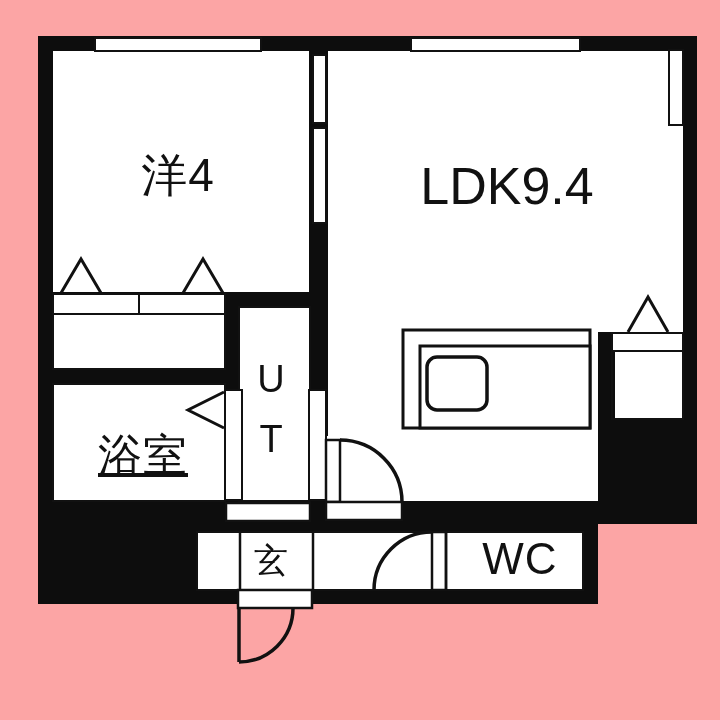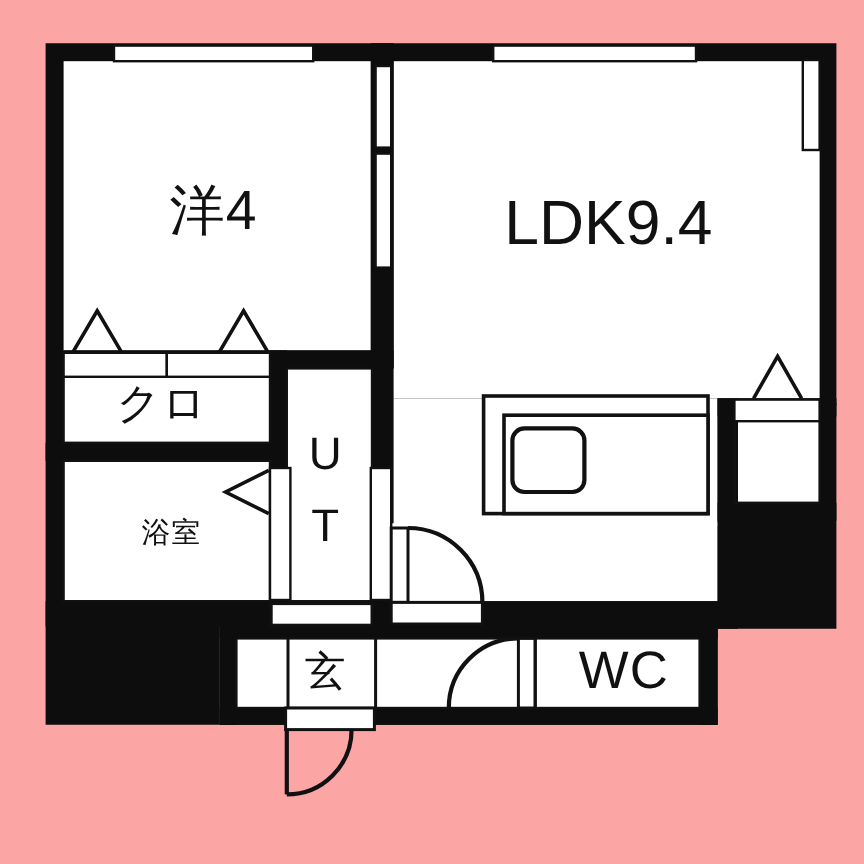--- a/index.html
+++ b/index.html
@@ -27,21 +27,21 @@
     font-family: "Liberation Sans", sans-serif;
     color: #111111;
     white-space: nowrap;
     text-align: center;
     line-height: 1;
     -webkit-font-smoothing: antialiased;
   }
   .label-yoshitsu { font-size: 46px; letter-spacing: 1px; }
   .label-ldk { font-size: 52px; letter-spacing: 0px; text-align: center; }
   .label-kuro { font-size: 36px; letter-spacing: 1px; }
-  .label-yokushitsu { font-size: 24px; letter-spacing: 1px; }
+  .label-yokushitsu { font-size: 44px; letter-spacing: 1px; text-decoration: underline; }
   .label-ut { font-size: 38px; line-height: 1.05; }
   .label-genkan { font-size: 34px; }
   .label-wc { font-size: 44px; letter-spacing: 1px; text-align: center; }
 </style>
 </head>
 <body>
 
 <div id="plan-root">
 
   <svg id="plan-svg" viewBox="0 0 720 720">
@@ -167,21 +167,20 @@
       <rect x="420" y="346" width="170" height="82" fill="#ffffff" stroke="#111111" stroke-width="3"></rect>
       <rect x="427" y="357" width="60" height="53" rx="10" ry="10" fill="#ffffff" stroke="#111111" stroke-width="3.5"></rect>
     </g>
 
   </svg>
 
   <div class="room-label label-yoshitsu" style="left:108px; top:152px; width:140px;">洋4</div>
 
   <div class="room-label label-ldk" style="left:397px; top:160px; width:220px;">LDK9.4</div>
 
-  <div class="room-label label-kuro" style="left:75px; top:318px; width:120px;">クロ</div>
 
   <div class="room-label label-yokushitsu" style="left:83px; top:433px; width:120px;">浴室</div>
 
   <div class="room-label label-ut" style="left:251px; top:360px; width:40px;">U</div>
   <div class="room-label label-ut" style="left:251px; top:420px; width:40px;">T</div>
 
   <div class="room-label label-genkan" style="left:251px; top:543px; width:40px;">玄</div>
 
   <div class="room-label label-wc" style="left:470px; top:537px; width:100px;">WC</div>
 

